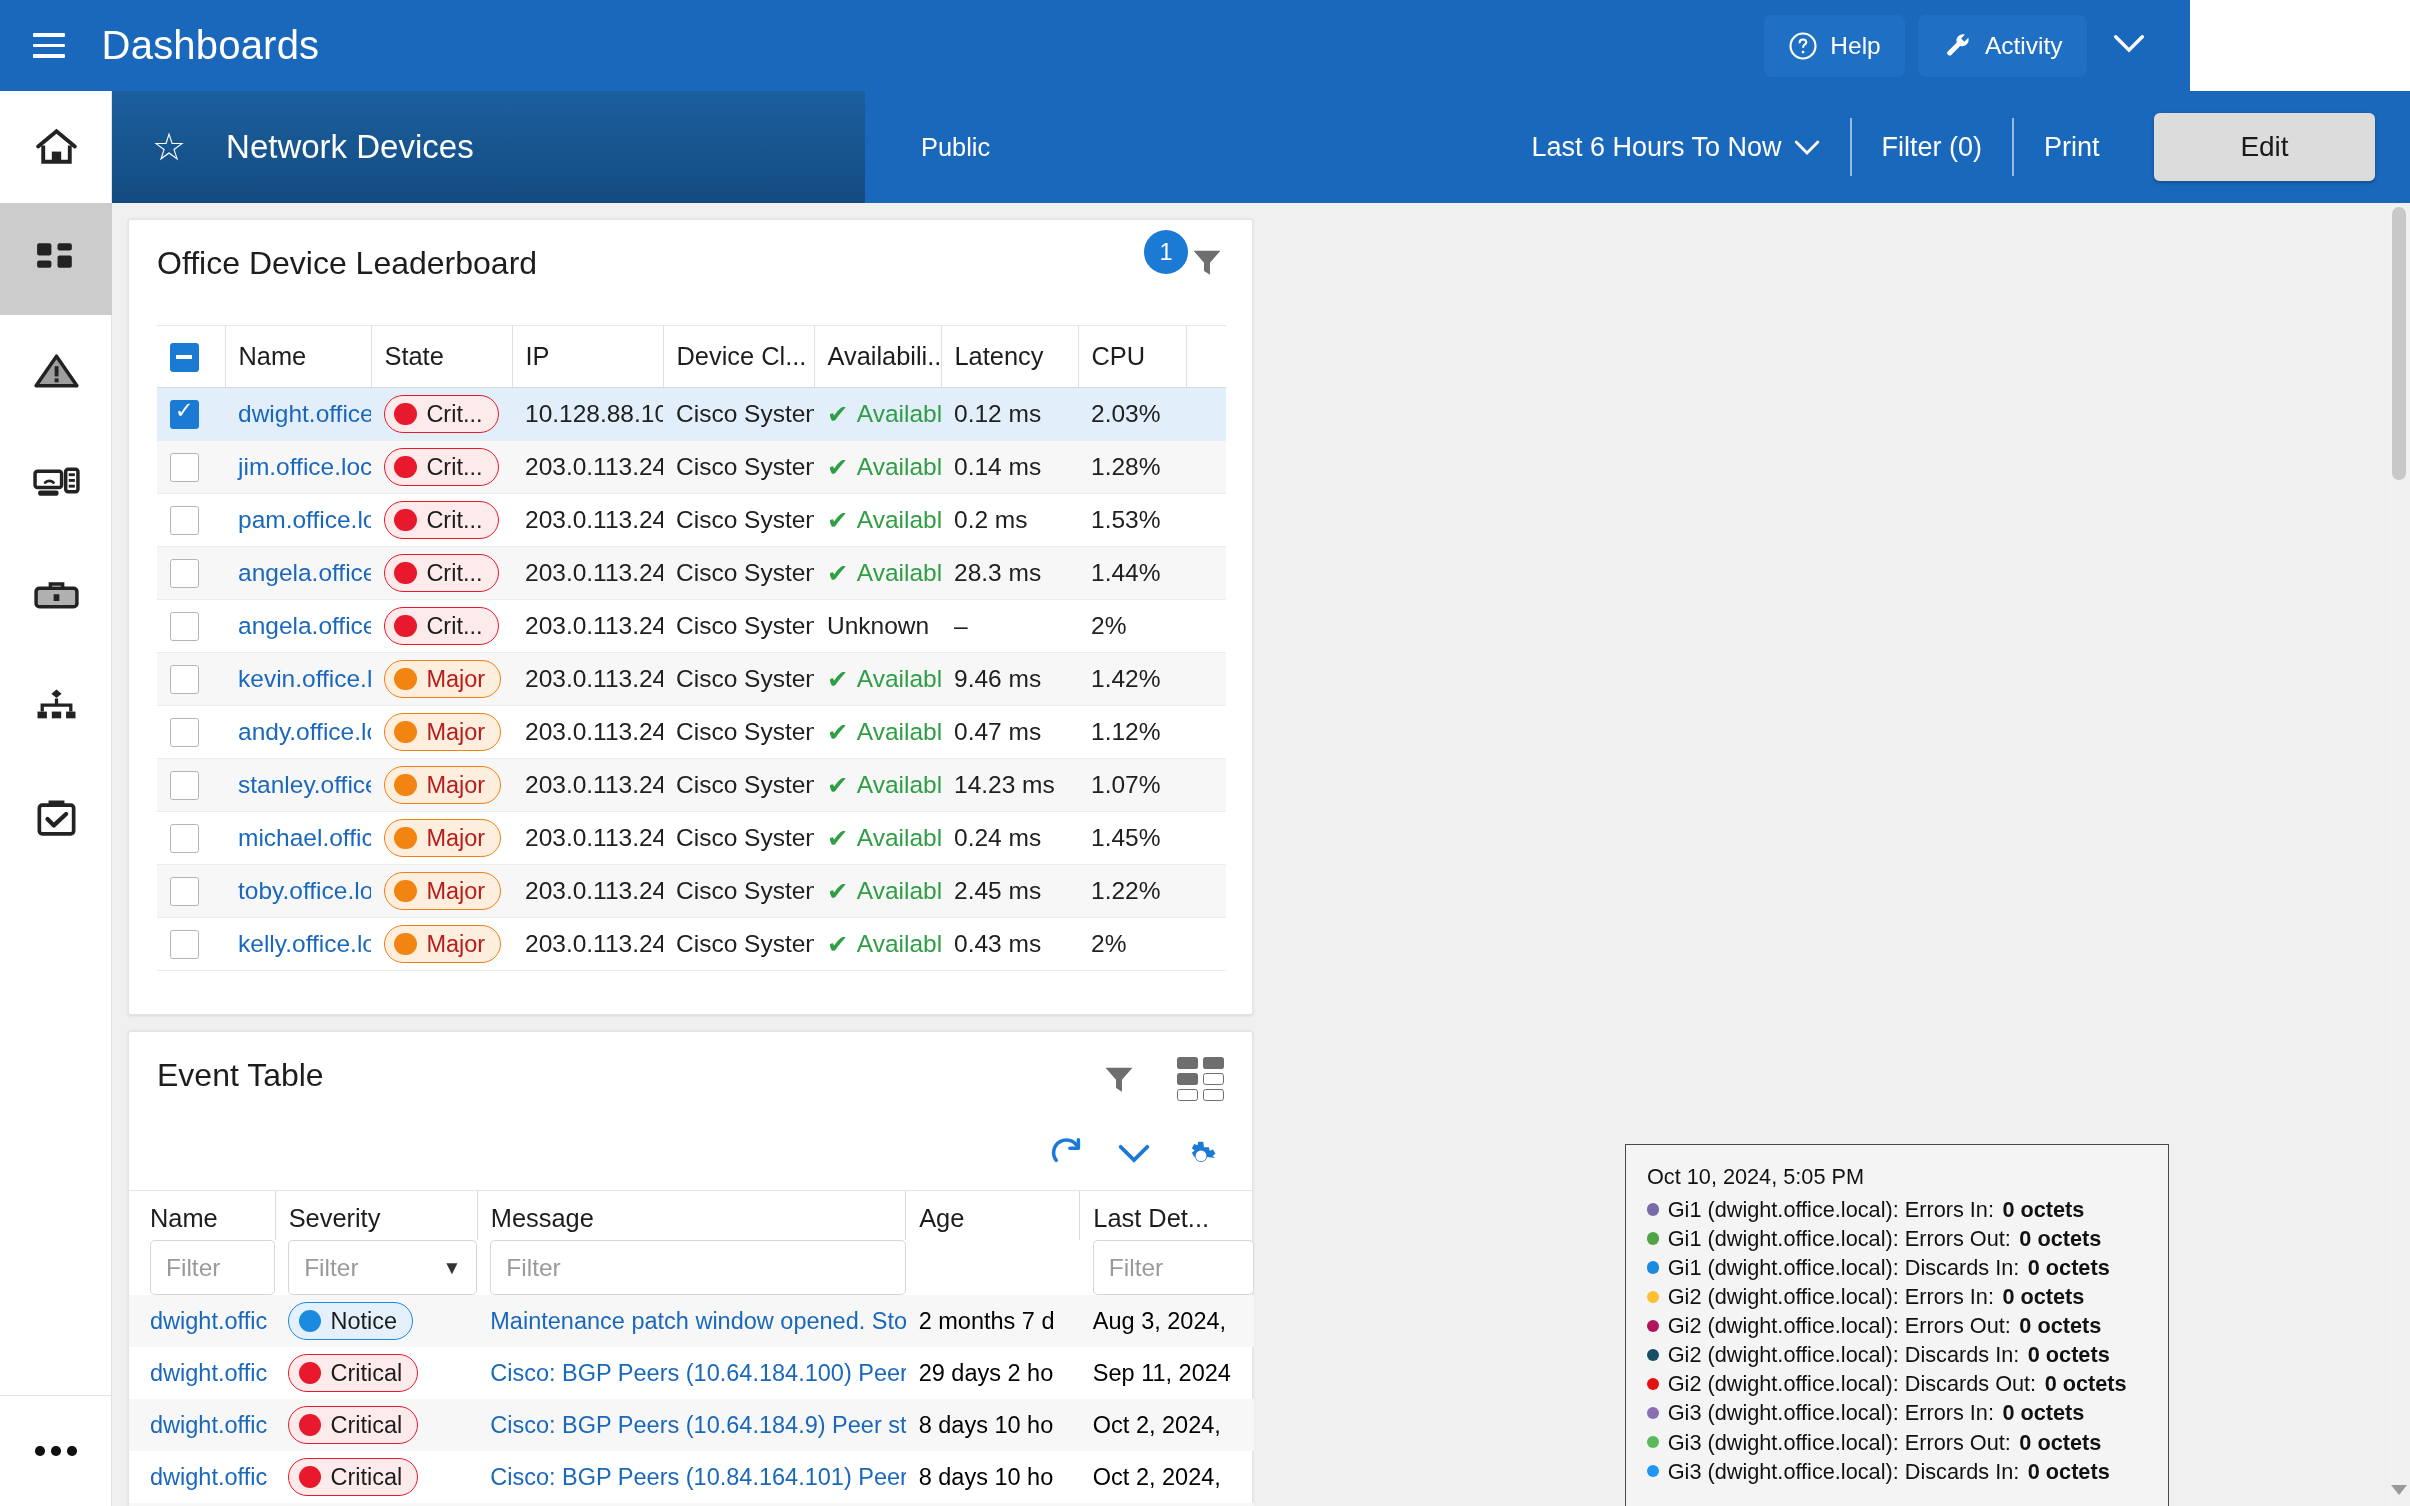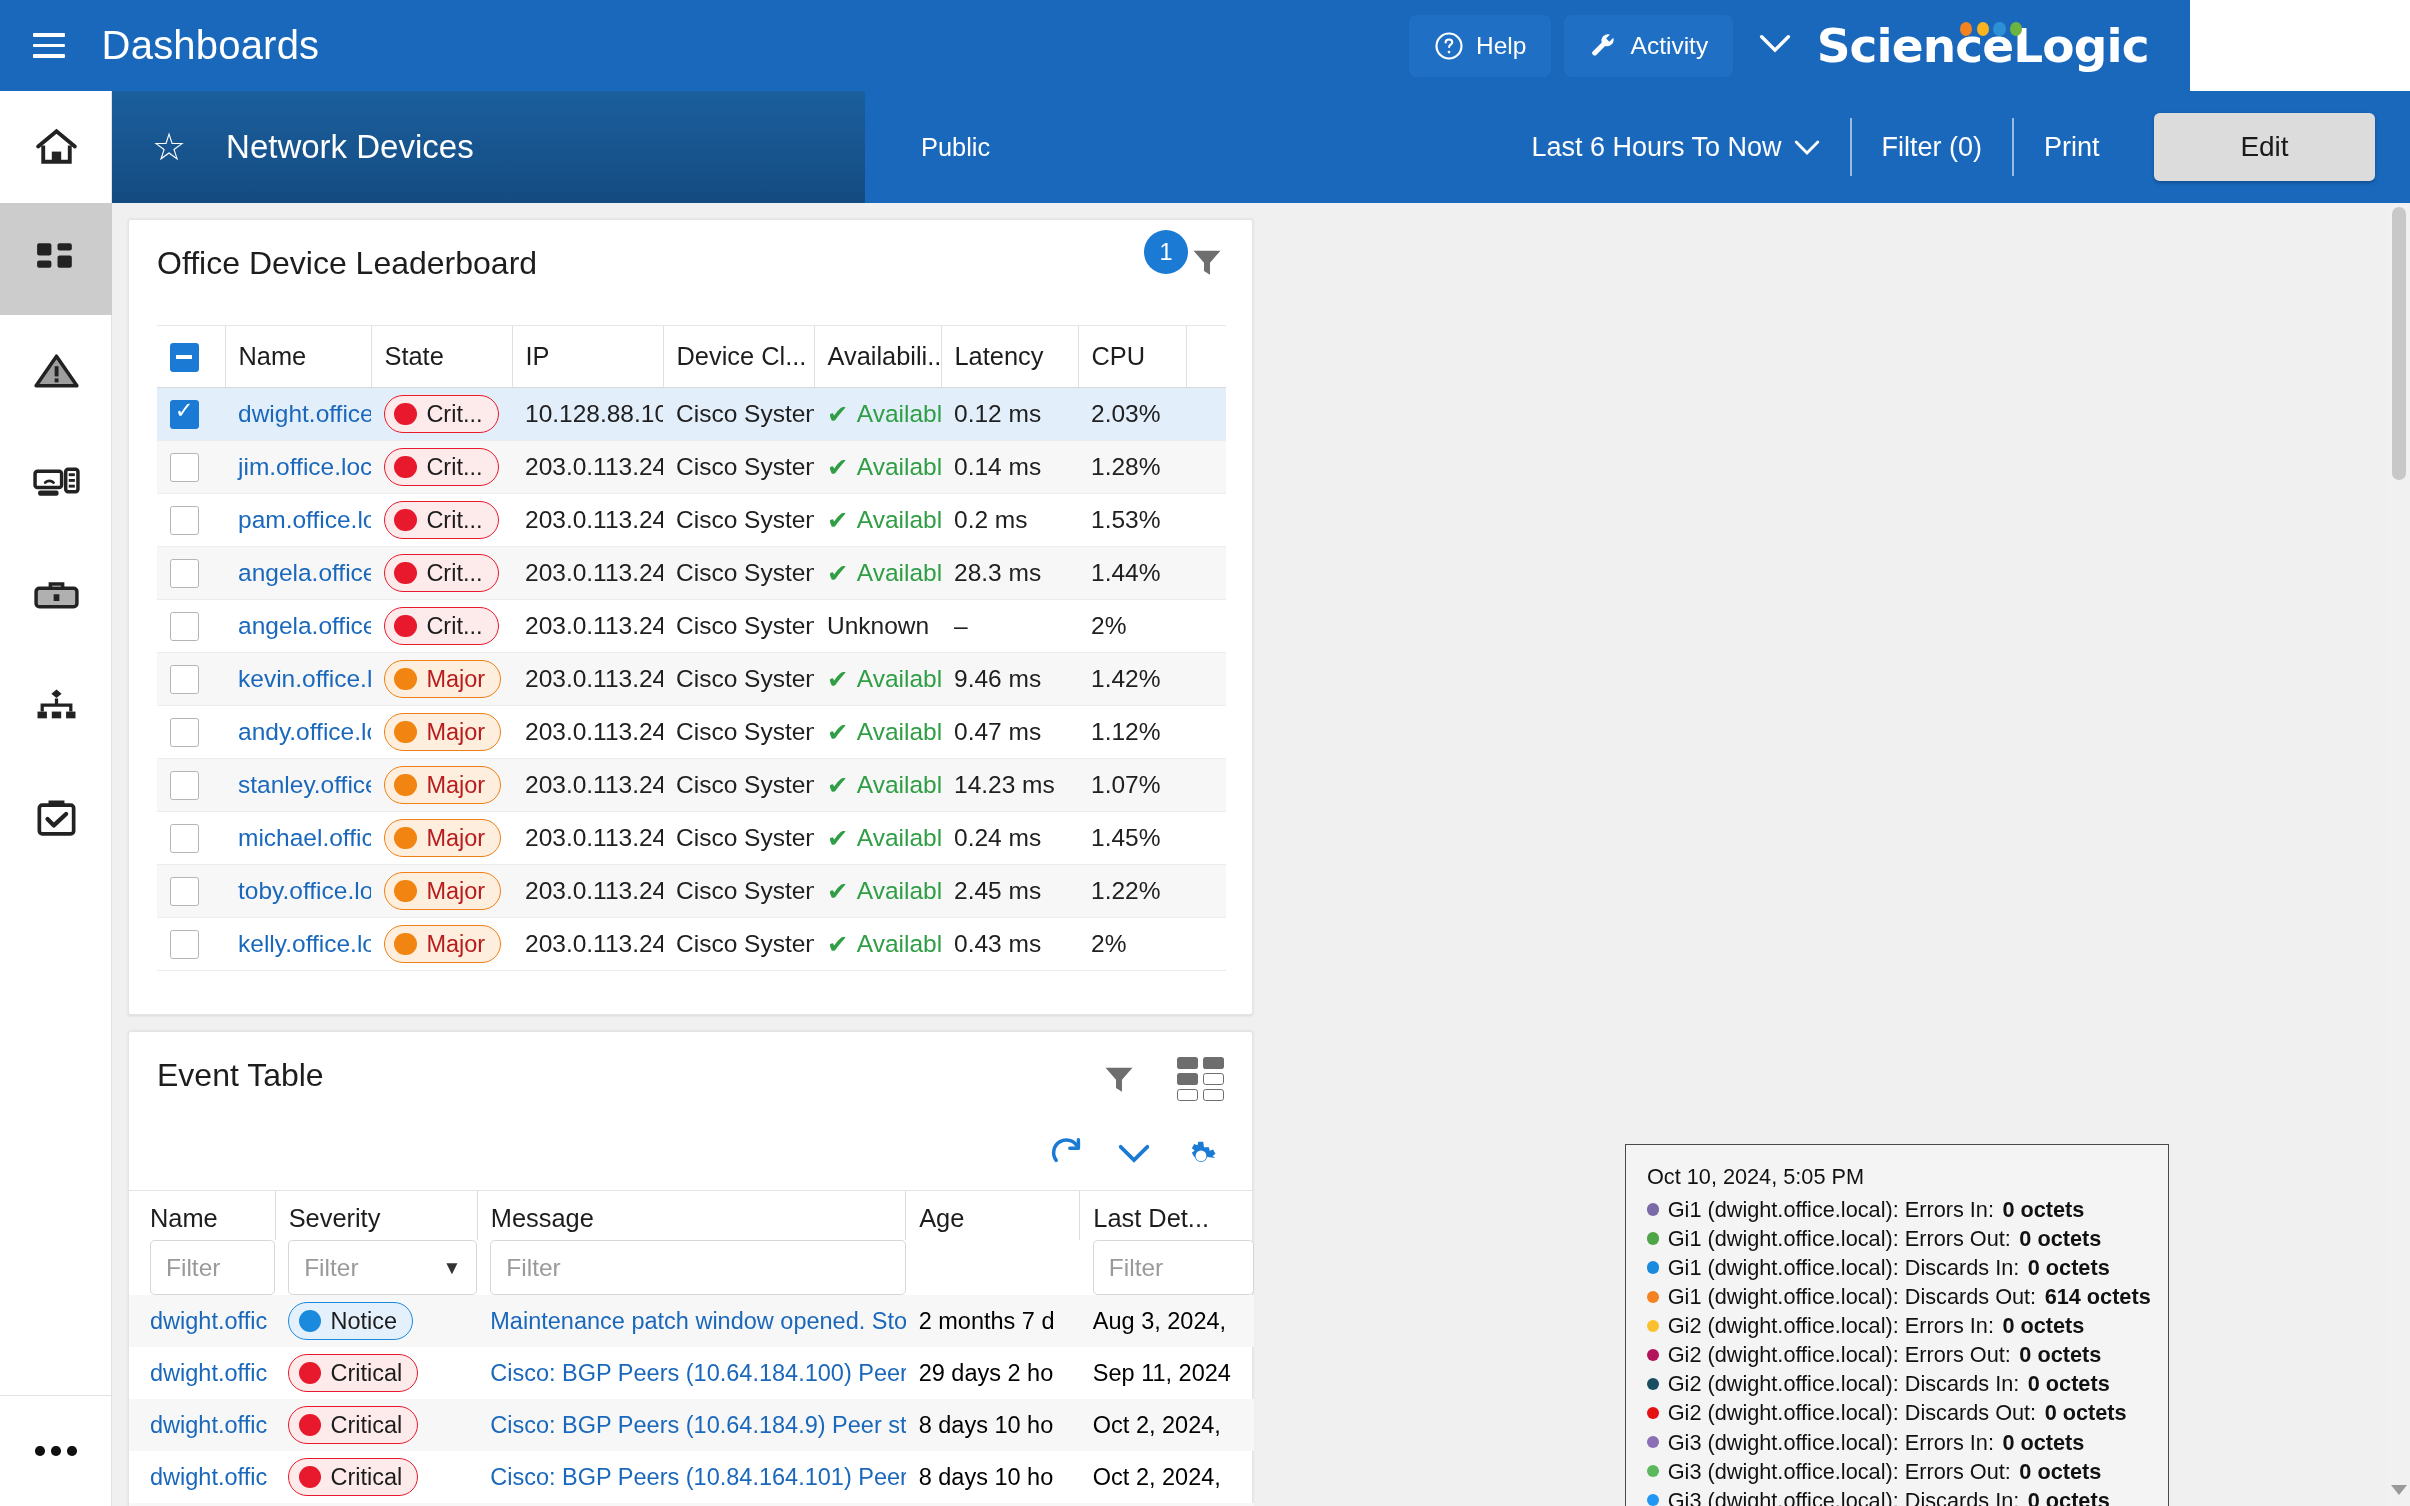--- a/index.html
+++ b/index.html
@@ -177,29 +177,20 @@
     <div class="tb-btn">
       <svg width="30" height="30" viewBox="0 0 24 24">
         <path d="M20.2 5.4l-3.1 3.1-2.6-2.6 3.1-3.1a5.2 5.2 0 00-6.6 6.4L4.2 15.9a2 2 0 102.8 2.8l6.7-6.7a5.2 5.2 0 006.5-6.6z" fill="#fff"></path>
       </svg>
       <span>Activity</span>
     </div>
     <div class="tb-caret">
       <svg width="32" height="21" viewBox="0 0 24 14">
           <path d="M2 2l10 10L22 2" fill="none" stroke="#fff" stroke-width="2.6" stroke-linecap="round"></path>
         </svg>
-    </div>
-    <div class="logo">
-      <span class="logo-text">ScienceLogic</span>
-      <span class="logo-dots">
-        <i style="background:#f58220"></i>
-          <i style="background:#f7b320"></i>
-          <i style="background:#2d8fd5"></i>
-          <i style="background:#6cb33f"></i>
-      </span>
     </div>
   </div>
 </div>
 
 <div class="rail">
   <div class="rail-item">
     <svg width="49" height="49" viewBox="0 0 24 24">
       <path d="M3 11.5L12 4l9 7.5" fill="none" stroke="#222" stroke-width="1.9" stroke-linecap="round"></path>
       <path d="M5.5 11v8h13v-8" fill="none" stroke="#222" stroke-width="1.9"></path>
       <rect x="9.7" y="14" width="4.6" height="5" fill="#222"></rect>
@@ -585,25 +576,20 @@
         <i style="background:#4fa447"></i>
         <span>Gi1 (dwight.office.local): Errors Out:</span> 
         <b>0 octets</b>
       </div>
       <div class="tt-row">
         <i style="background:#1a8ade"></i>
         <span>Gi1 (dwight.office.local): Discards In:</span> 
         <b>0 octets</b>
       </div>
       <div class="tt-row">
-        <i style="background:#f58220"></i>
-        <span>Gi1 (dwight.office.local): Discards Out:</span> 
-        <b>614 octets</b>
-      </div>
-      <div class="tt-row">
         <i style="background:#fbc02d"></i>
         <span>Gi2 (dwight.office.local): Errors In:</span> 
         <b>0 octets</b>
       </div>
       <div class="tt-row">
         <i style="background:#b1135c"></i>
         <span>Gi2 (dwight.office.local): Errors Out:</span> 
         <b>0 octets</b>
       </div>
       <div class="tt-row">

